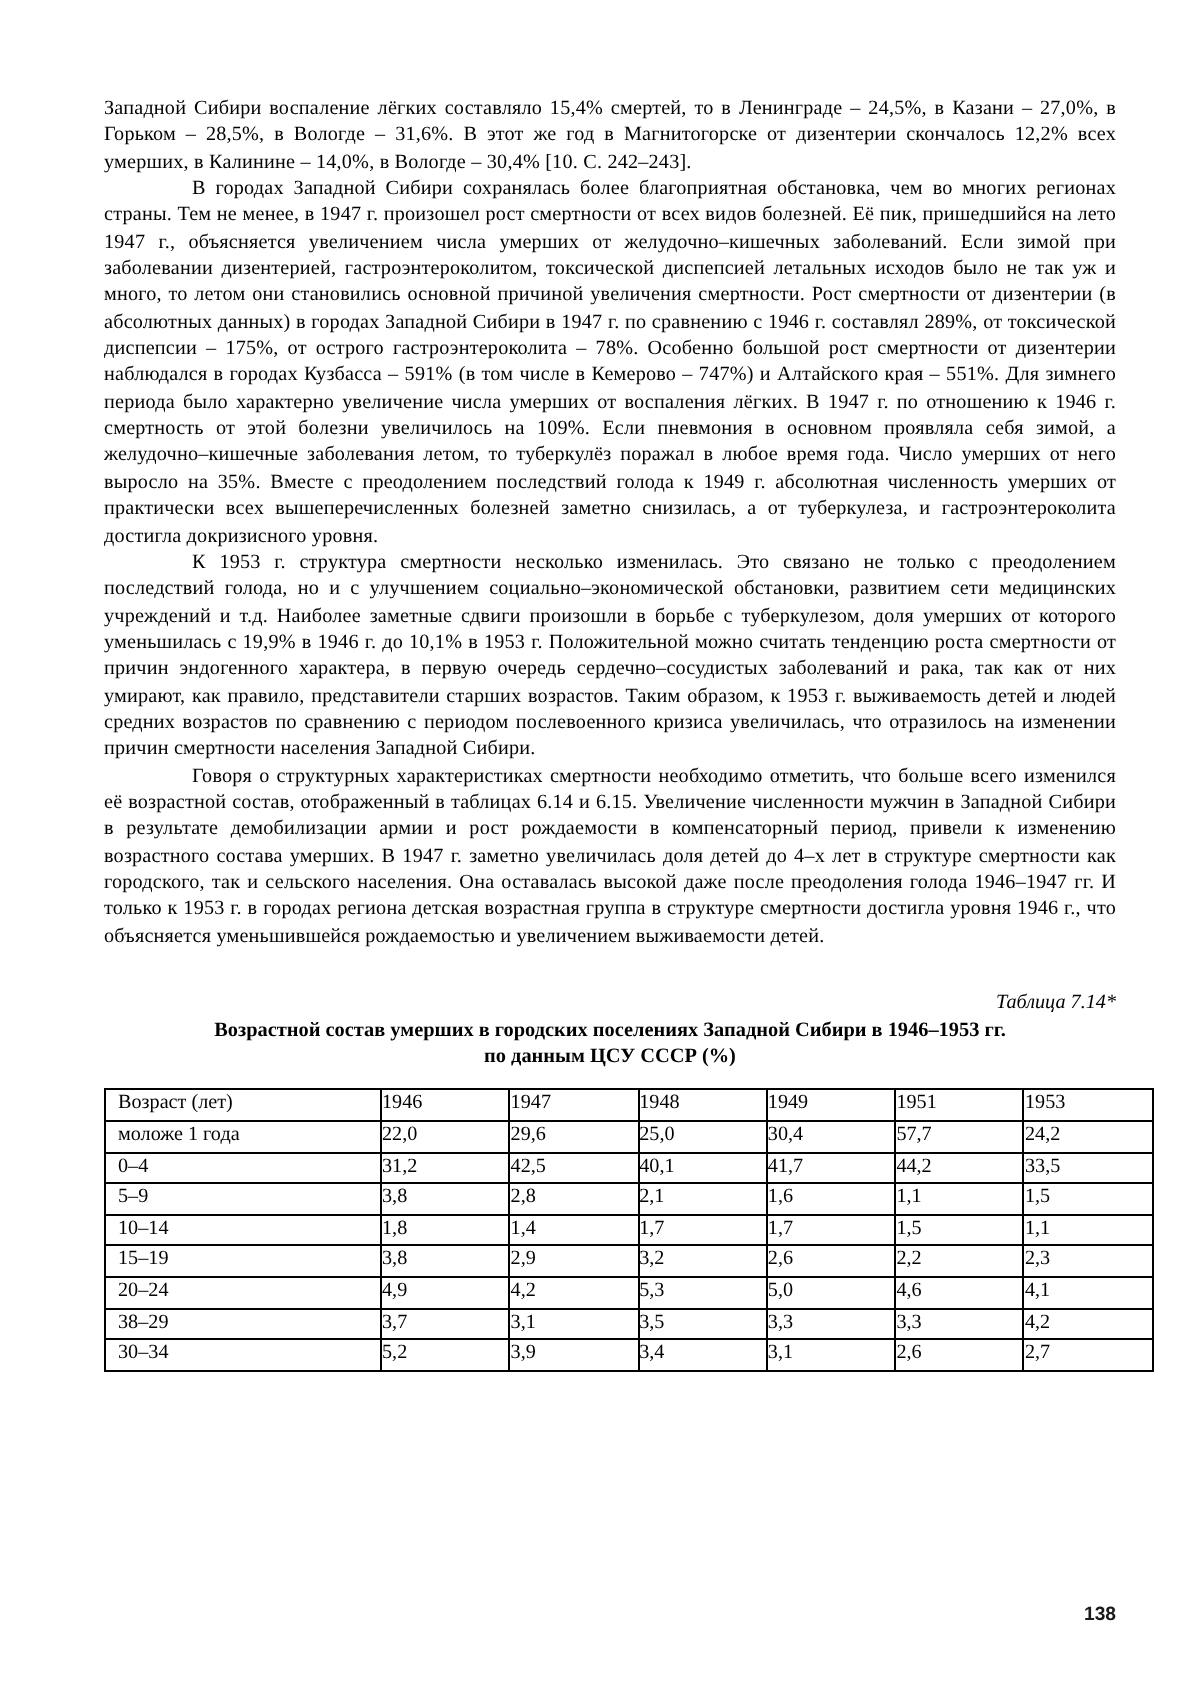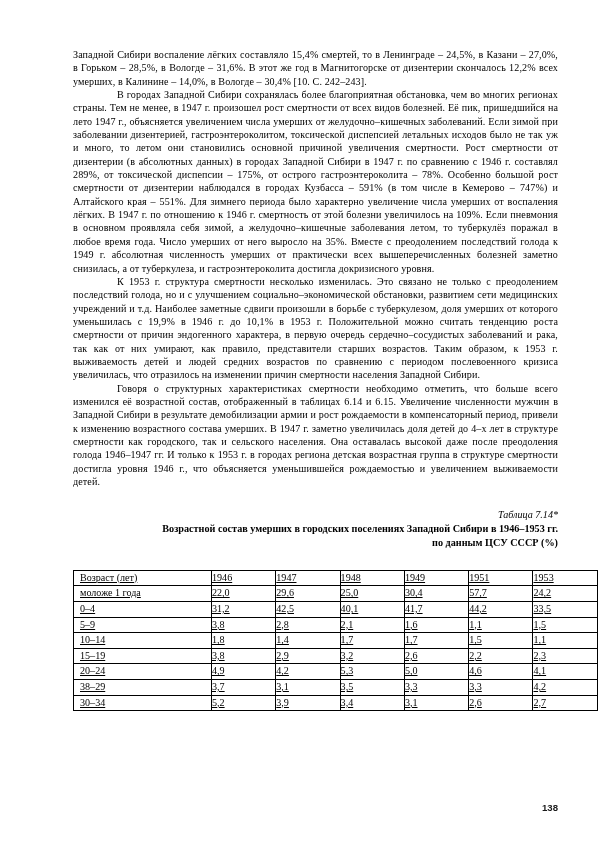--- a/index.html
+++ b/index.html
@@ -15,21 +15,21 @@
     font-family: "Liberation Serif", "DejaVu Serif", serif;
     color: #000000;
     overflow: hidden;
   }
   .page {
     position: absolute;
     left: 0; top: 0;
     width: 600px;
     height: 849px;
     box-sizing: border-box;
-    padding: 48px 42px 0 73px;
+    padding: 48px 42px 0 52px;
   }
   .body-text {
     font-size: 10.1px;
     line-height: 13.35px;
     text-align: justify;
     text-justify: inter-word;
     letter-spacing: 0.01em;
   }
   .body-text p {
     margin: 0;
@@ -40,32 +40,31 @@
   }
   .tbl-number {
     margin-top: 20px;
     text-align: right;
     font-style: italic;
     font-size: 10.1px;
     line-height: 13px;
   }
   .tbl-caption {
     margin-top: 1px;
-    text-align: right;
+    text-align: center;
     font-weight: bold;
     font-size: 10.2px;
     line-height: 13.2px;
   }
   table.data-table {
-    margin-top: 21px;
+    margin-top: 9px;
     width: 511px;
     border-collapse: collapse;
     font-size: 10.1px;
     table-layout: fixed;
-    text-decoration: underline;
   }
   table.data-table td, table.data-table th {
     border: 1px solid #000000;
     height: 14.6px;
     padding: 0 0 0 0;
     font-weight: normal;
     line-height: 14.6px;
     vertical-align: middle;
   }
   table.data-table td.label,

